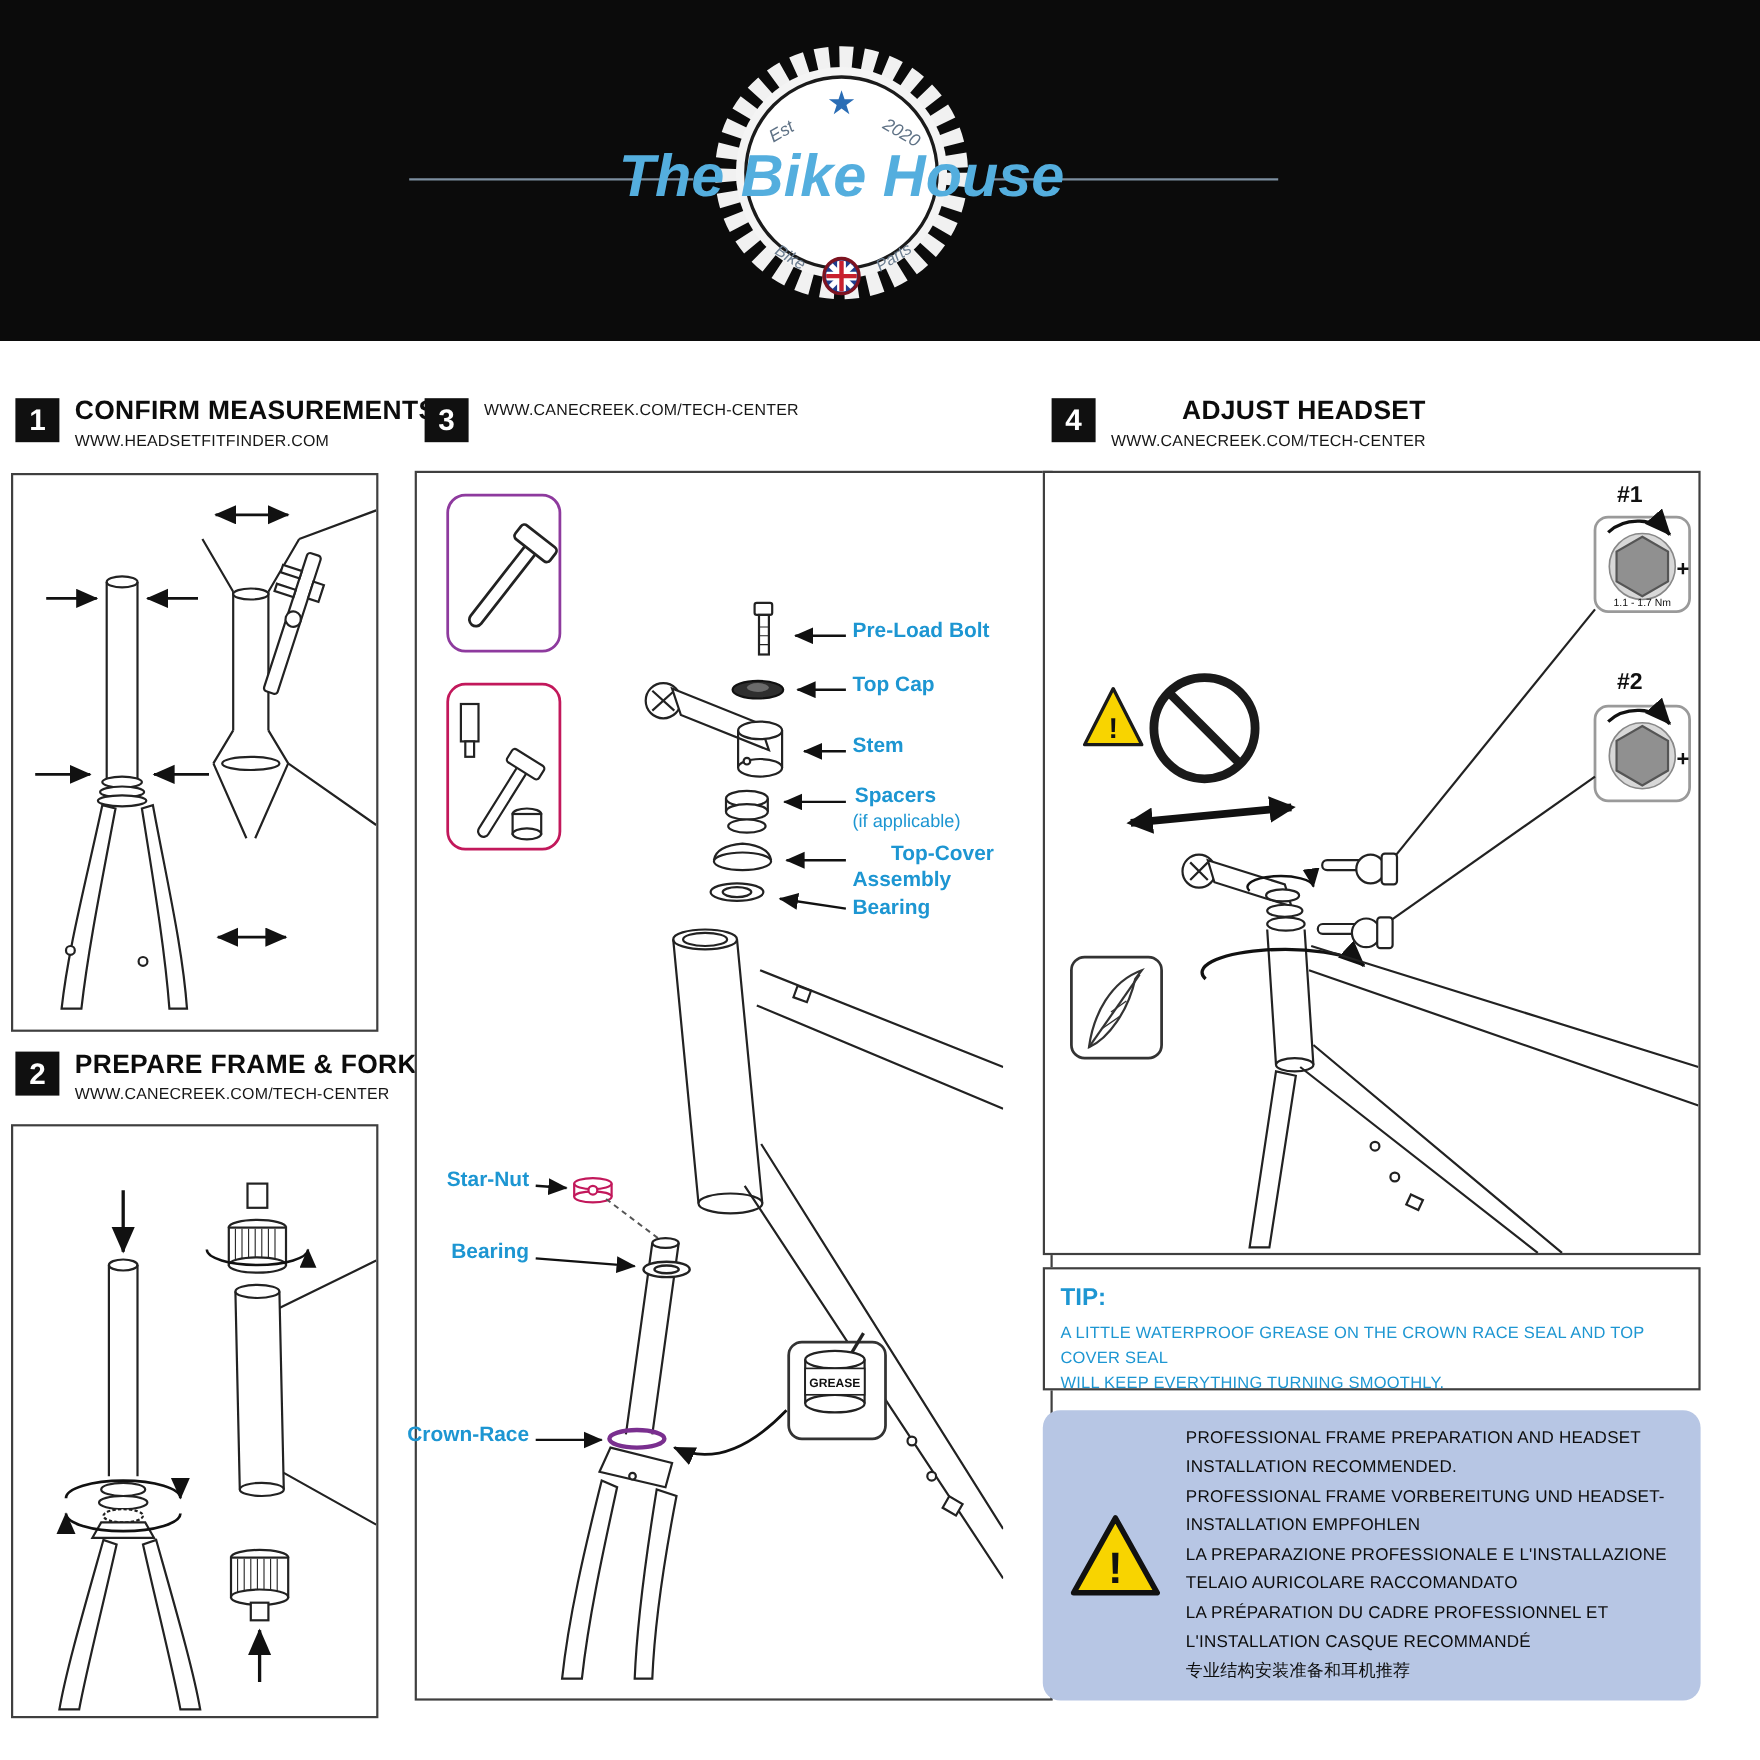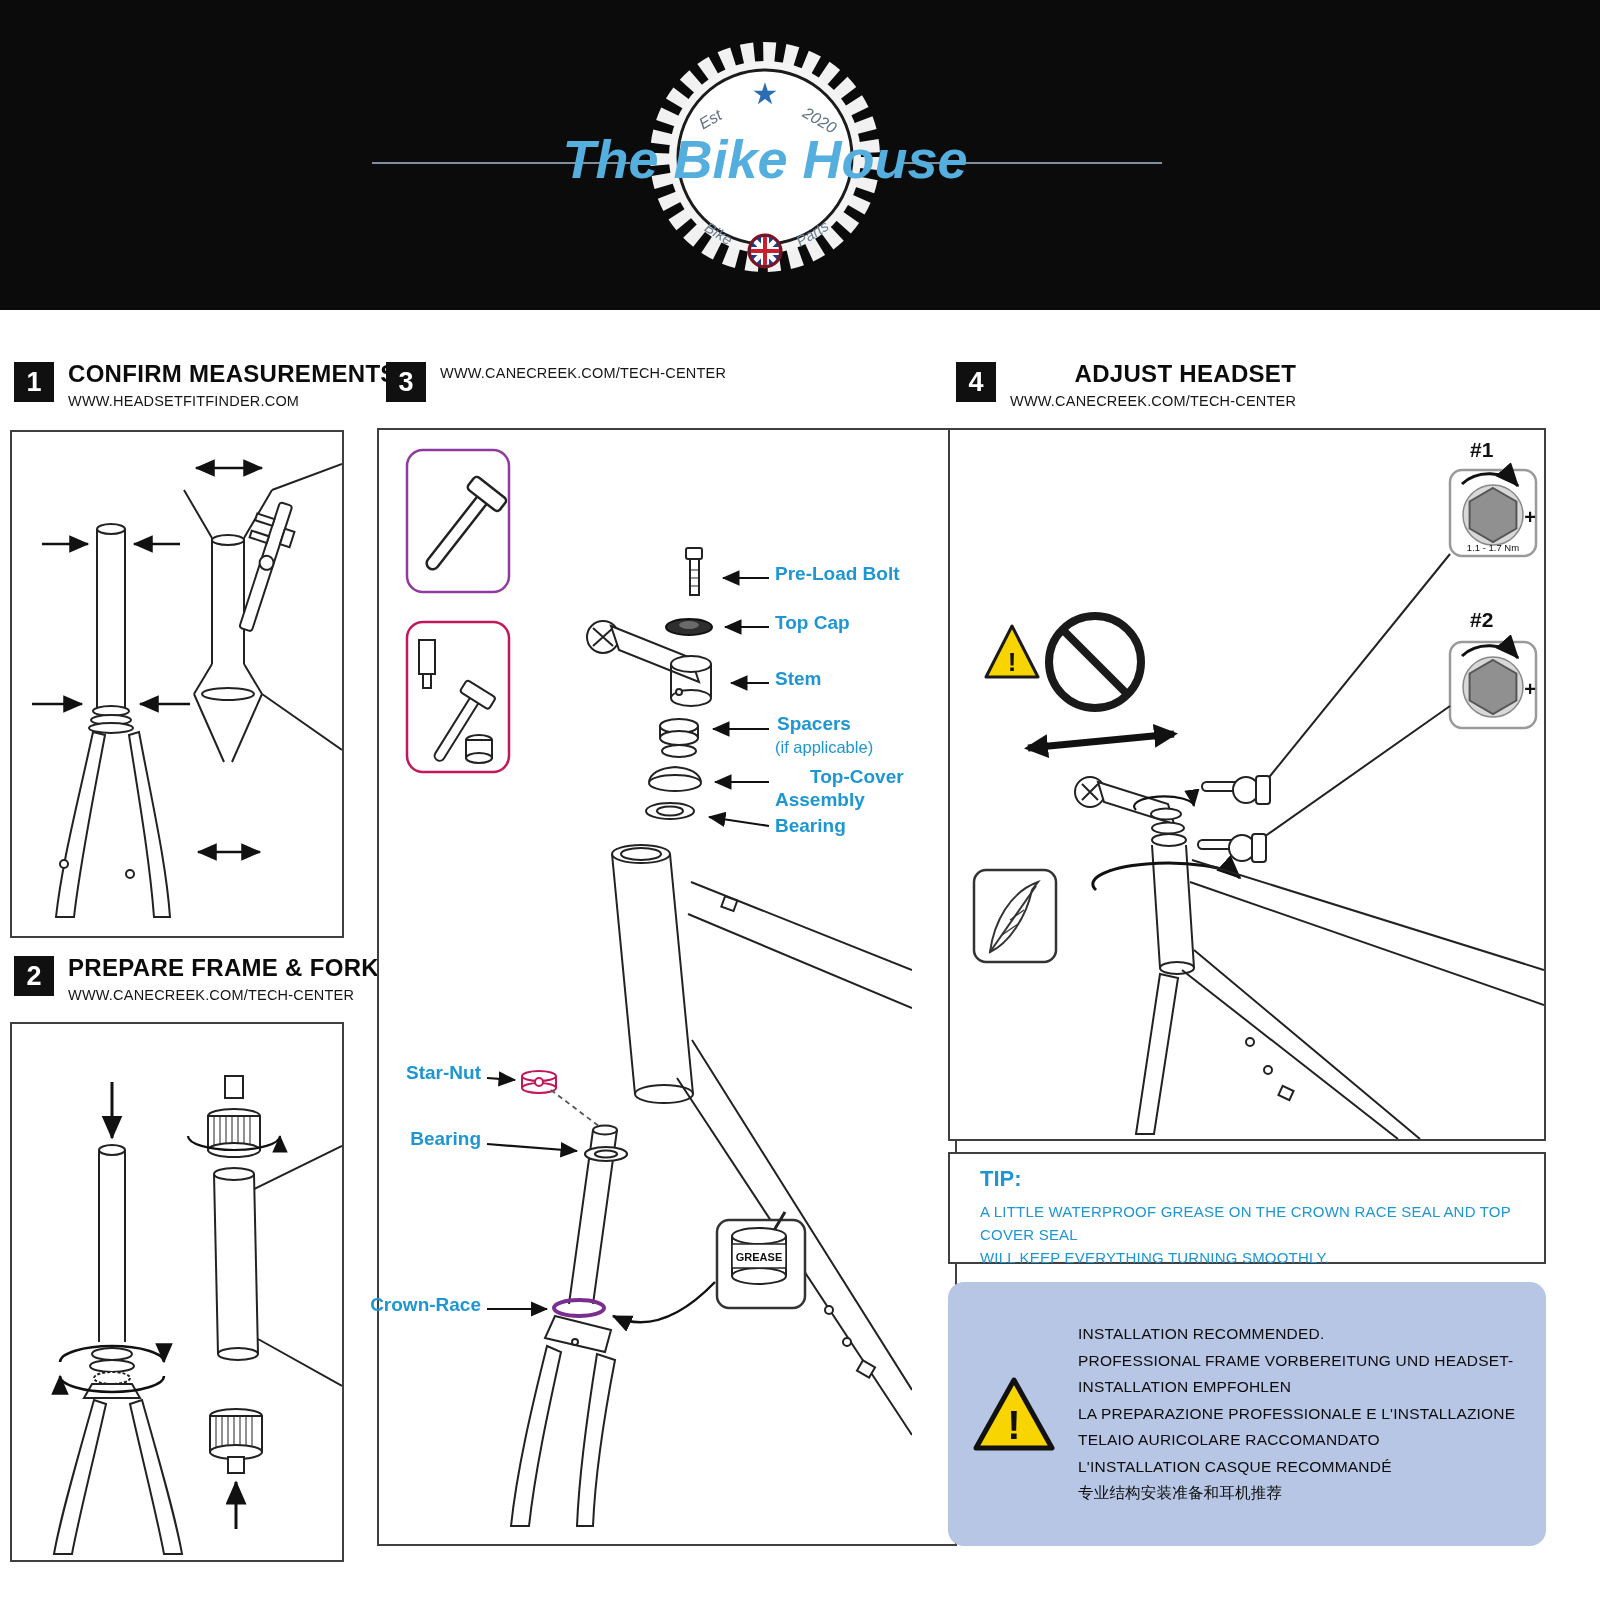--- a/index.html
+++ b/index.html
@@ -9,21 +9,21 @@
   .badge{position:absolute;width:40px;height:40px;background:#101010;color:#ffffff;
          font-size:27px;font-weight:bold;display:flex;align-items:center;justify-content:center;}
   .step-head{position:absolute;}
   .step-title{font-size:24px;font-weight:bold;color:#0c0c0c;white-space:nowrap;letter-spacing:0.3px;}
   .step-url{font-size:14.5px;color:#161616;margin-top:5px;letter-spacing:0.2px;}
   .panel-box{position:absolute;background:#ffffff;border:2px solid #3f3f3f;box-sizing:border-box;}
   .panel-box svg{display:block;}
   .blabel{position:absolute;color:#1d96d2;font-size:19px;font-weight:600;white-space:nowrap;}
   .blabel.small{font-size:16.5px;font-weight:400;}
   .tool-num{position:absolute;color:#111;font-size:21px;font-weight:bold;}
-  .tip-box{padding:12px 30px;}
+  .tip-box{padding:12px 14px;}
   .tip-label{color:#1d96d2;font-size:22px;font-weight:bold;margin-bottom:8px;}
   .tip-line{color:#1d96d2;font-size:15px;line-height:23px;font-weight:500;letter-spacing:0.2px;}
   .notice{position:absolute;background:#b7c6e4;border-radius:16px;display:flex;align-items:center;}
   .notice-lines{margin-left:22px;}
   .notice-line{color:#0d0d0d;font-size:15.5px;line-height:26.5px;letter-spacing:0.2px;
                font-family:"Liberation Sans","DejaVu Sans",sans-serif;}
   .notice-warn{margin-left:24px;flex:0 0 auto;}
   text{font-family:"Liberation Sans",sans-serif;}
 </style>
 </head>
@@ -402,21 +402,23 @@
   <div class="tip-line">A LITTLE WATERPROOF GREASE ON THE CROWN RACE SEAL AND TOP COVER SEAL</div>
   <div class="tip-line">WILL KEEP EVERYTHING TURNING SMOOTHLY.</div>
 </div>
 
 <div class="notice" style="left:948px;top:1282px;width:598px;height:264px;">
   <svg class="notice-warn" width="84" height="76" viewBox="0 0 84 76">
     <polygon points="42,4 80,72 4,72" fill="#f8d400" stroke="#111" stroke-width="5" stroke-linejoin="round"></polygon>
     <text x="42" y="63" font-size="40" font-weight="bold" text-anchor="middle" fill="#111">!</text>
   </svg>
   <div class="notice-lines">
+    <div class="notice-line">PROFESSIONAL FRAME PREPARATION AND HEADSET</div>
     <div class="notice-line">INSTALLATION RECOMMENDED.</div>
     <div class="notice-line">PROFESSIONAL FRAME VORBEREITUNG UND HEADSET-</div>
     <div class="notice-line">INSTALLATION EMPFOHLEN</div>
     <div class="notice-line">LA PREPARAZIONE PROFESSIONALE E L'INSTALLAZIONE</div>
     <div class="notice-line">TELAIO AURICOLARE RACCOMANDATO</div>
+    <div class="notice-line">LA PRÉPARATION DU CADRE PROFESSIONNEL ET</div>
     <div class="notice-line">L'INSTALLATION CASQUE RECOMMANDÉ</div>
     <div class="notice-line">专业结构安装准备和耳机推荐</div>
   </div>
 </div>
 
 </body></html>

